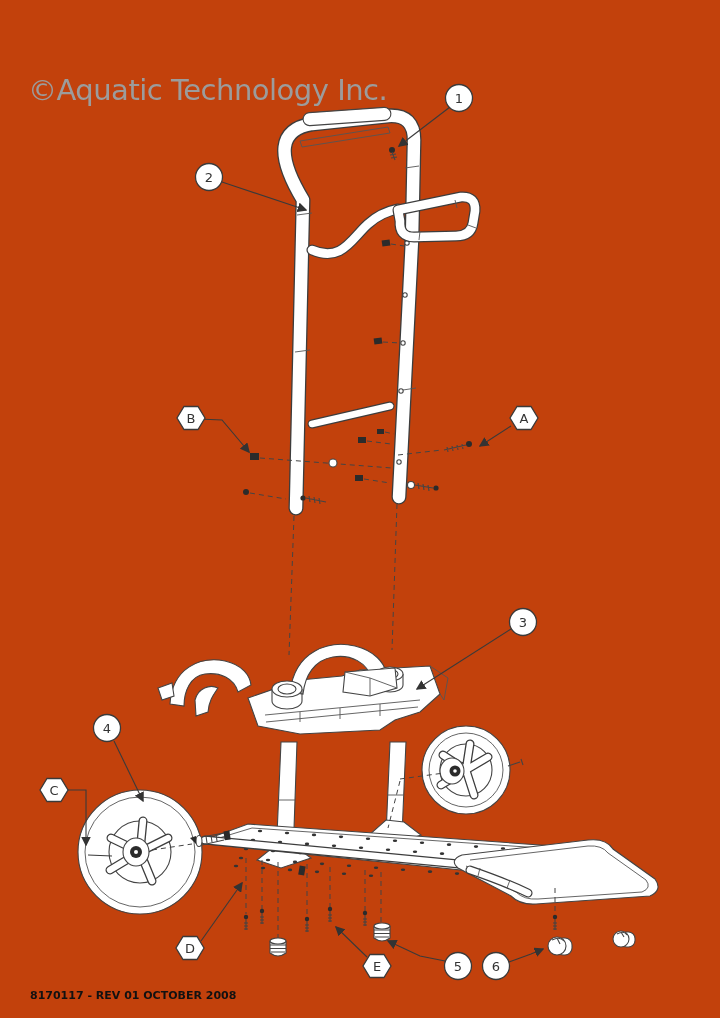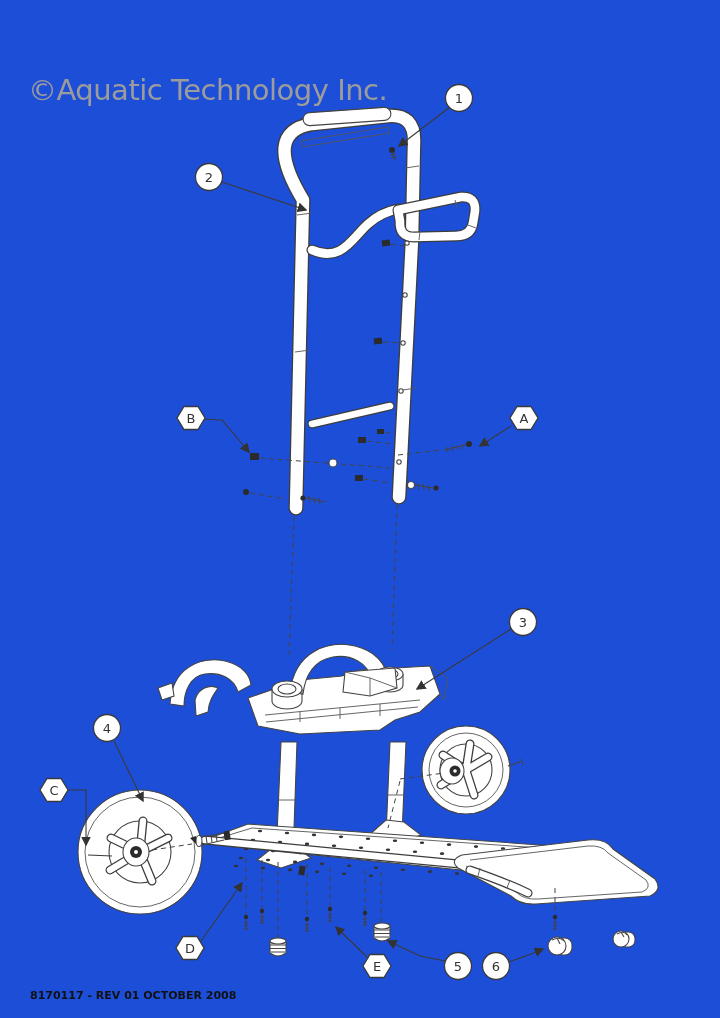--- a/index.html
+++ b/index.html
@@ -1,16 +1,16 @@
 <!DOCTYPE html>
 <html><head>
 <meta charset="utf-8">
 <style>
   html,body{margin:0;padding:0;background:#ffffff;}
-  .page{position:relative;width:720px;height:1018px;background:#1d4ed8;overflow:hidden;
+  .page{position:relative;width:720px;height:1018px;background:#c2410c;overflow:hidden;
         font-family:"DejaVu Sans","Liberation Sans",sans-serif;text-align:center;}
   svg{display:block;}
   .thin{stroke:#444;stroke-width:1.1;fill:none;}
   .thin2{stroke:#555;stroke-width:0.9;fill:none;}
   .dash{stroke:#444;stroke-width:1;fill:none;stroke-dasharray:5 4;}
   .tube-o{stroke:#3d3d3d;stroke-width:15;fill:none;stroke-linecap:round;stroke-linejoin:round;}
   .tube-i{stroke:#ffffff;stroke-width:12.4;fill:none;stroke-linecap:round;stroke-linejoin:round;}
   .tubeS-o{stroke:#3d3d3d;stroke-width:11;fill:none;stroke-linecap:round;stroke-linejoin:round;}
   .tubeS-i{stroke:#ffffff;stroke-width:8.6;fill:none;stroke-linecap:round;stroke-linejoin:round;}
   .rail-o{stroke:#3d3d3d;stroke-width:9;fill:none;stroke-linecap:round;}

